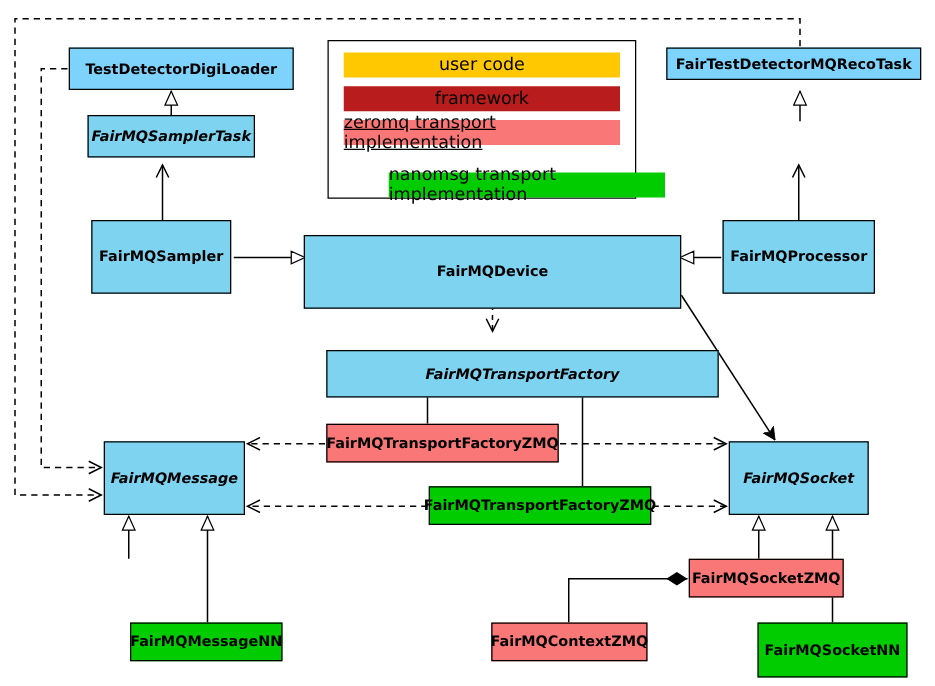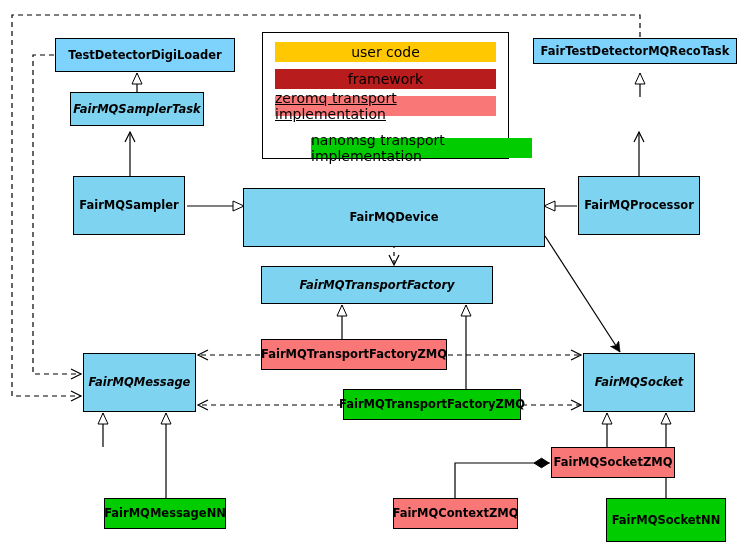--- a/index.html
+++ b/index.html
@@ -128,21 +128,21 @@
   </div>
 
   <div class="node c-fw" style="left:243px;top:188px;width:302px;height:59px;">
     <span>FairMQDevice</span>
   </div>
 
   <div class="node c-fw" style="left:578px;top:176px;width:122px;height:59px;">
     <span>FairMQProcessor</span>
   </div>
 
-  <div class="node c-fw abstract" style="left:261px;top:266px;width:232px;height:38px;text-align:right;">
+  <div class="node c-fw abstract" style="left:261px;top:280px;width:314px;height:38px;text-align:right;">
     <span>FairMQTransportFactory</span>
   </div>
 
   <div class="node c-zmq" style="left:261px;top:339px;width:186px;height:31px;">
     <span>FairMQTransportFactoryZMQ</span>
   </div>
 
   <div class="node c-nn" style="left:343px;top:389px;width:178px;height:31px;">
     <span>FairMQTransportFactoryZMQ</span>
   </div>

